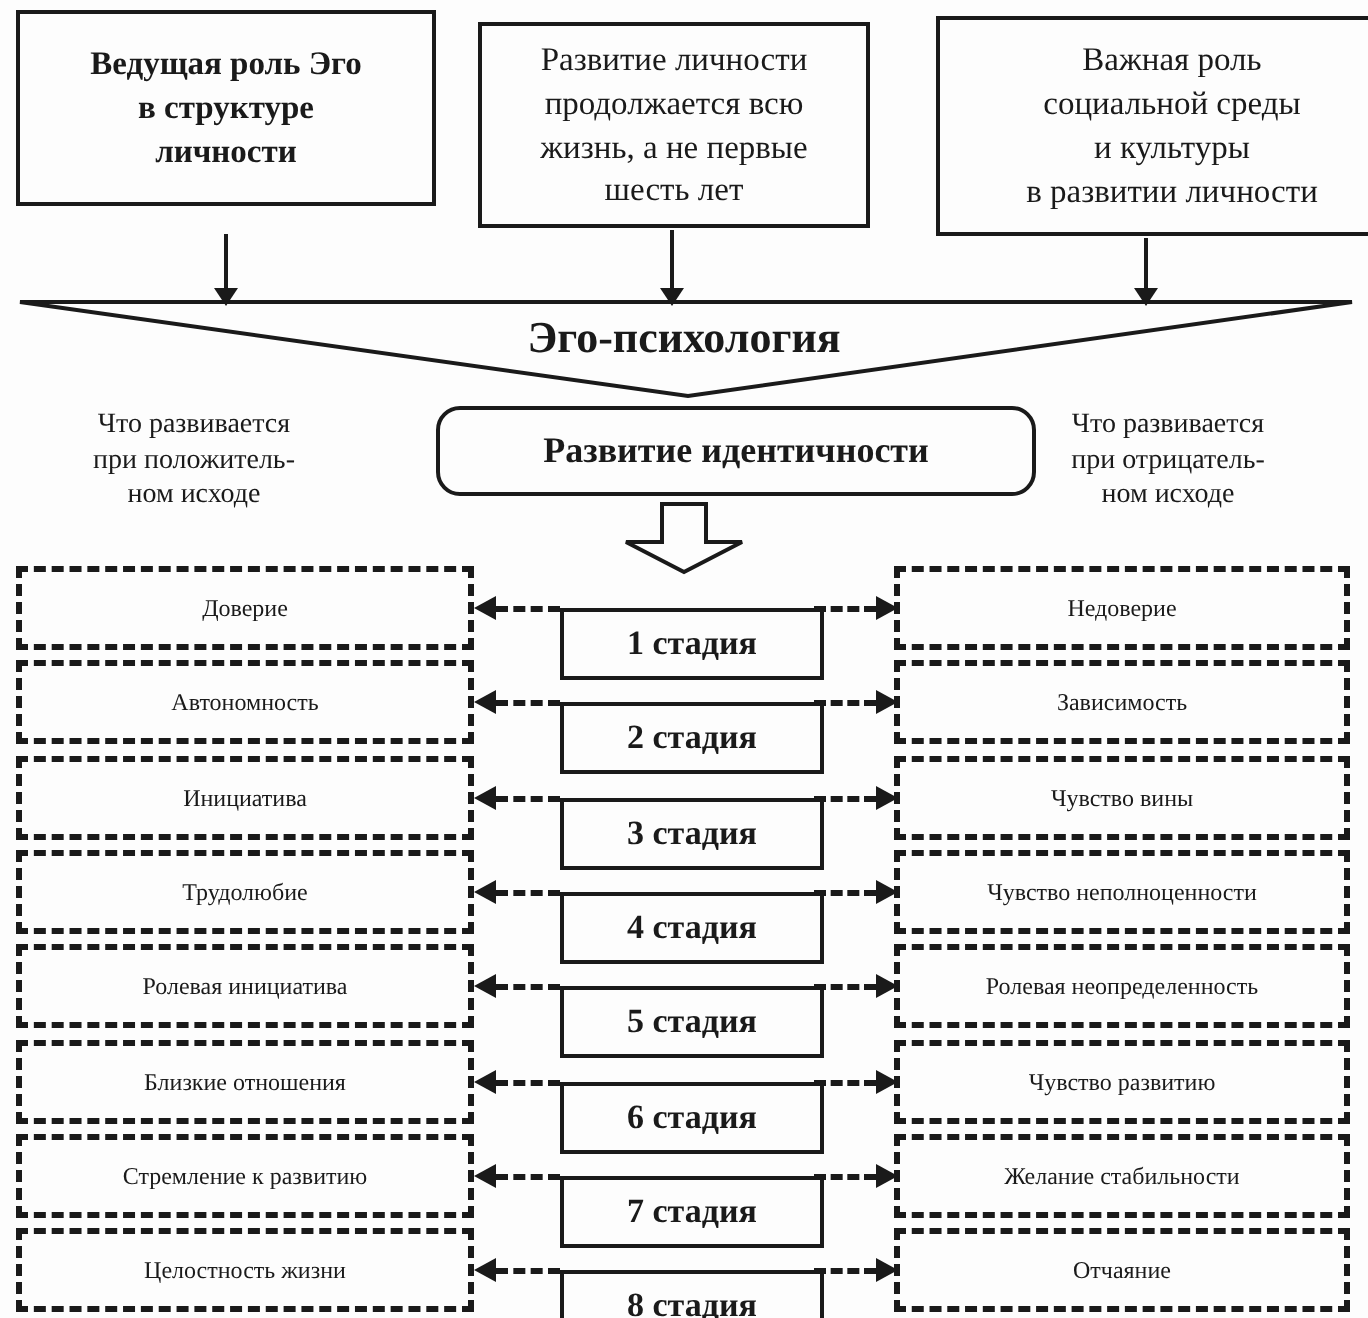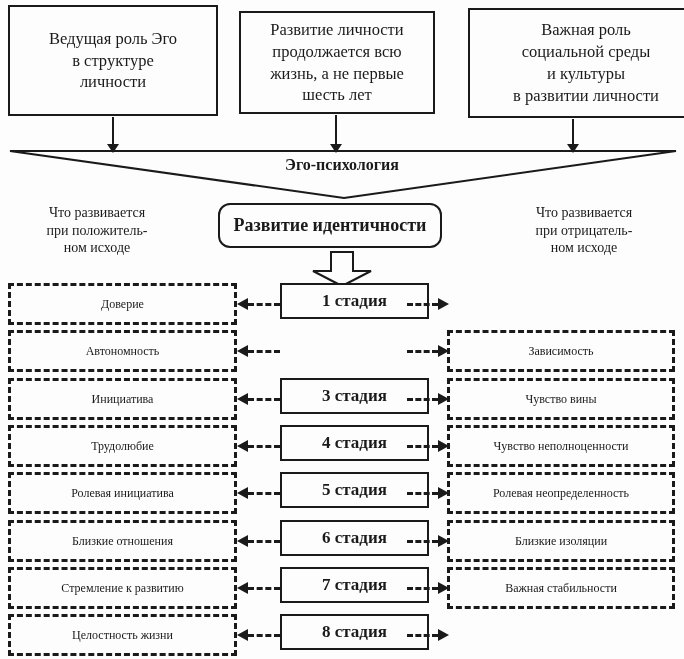--- a/index.html
+++ b/index.html
@@ -9,51 +9,51 @@
     font-family:"Liberation Serif","DejaVu Serif",serif;
     overflow:hidden;
   }
   .tbox {
     position:absolute; box-sizing:border-box;
     border:2px solid #1a1a1a; background:#fdfdfd;
     display:flex; align-items:center; justify-content:center;
     text-align:center; white-space:pre-line;
     font-size:16.5px; line-height:1.32;
   }
-  #tbox1 { left:8px;   top:5px;  width:210px; height:111px; }
+  #tbox1 { left:8px;   top:5px;  width:210px; height:98px;font-weight:bold; }
   #tbox2 { left:239px; top:11px; width:196px; height:103px; }
   #tbox3 { left:468px; top:8px;  width:236px; height:110px; }
   .overlay { position:absolute; left:0; top:0; pointer-events:none; }
   .funnel-label {
     position:absolute; left:242px; top:156px; width:200px;
-    text-align:center; font-weight:bold; font-size:16px;
+    text-align:center; font-weight:bold; font-size:22px;
   }
   .side-header {
     position:absolute; top:204px; width:190px; text-align:center;
     white-space:pre-line; font-size:14px; line-height:1.26;
   }
   #hleft  { left:2px; }
   #hright { left:489px; }
   .center-box {
-    position:absolute; left:218px; top:203px; width:224px; height:45px;
+    position:absolute; left:218px; top:203px; width:300px; height:45px;
     box-sizing:border-box; border:2px solid #1a1a1a; border-radius:12px;
     background:#fdfdfd; display:flex; align-items:center; justify-content:center;
     font-weight:bold; font-size:18px;
   }
   .row { position:absolute; left:0; width:684px; height:42px; }
   .dbox {
     position:absolute; top:0; height:42px; box-sizing:border-box;
     border:3px dashed #1a1a1a;
     display:flex; align-items:center; justify-content:center;
     font-size:12px; text-align:center;
   }
   .lbox { left:8px;   width:229px; }
   .rbox { left:447px; width:228px; }
   .sbox {
-    position:absolute; left:280px; top:0; width:149px; height:36px;
+    position:absolute; left:280px; top:21px; width:132px; height:36px;
     box-sizing:border-box; border:2px solid #1a1a1a; background:#fdfdfd;
     display:flex; align-items:center; justify-content:center;
     font-weight:bold; font-size:17px;
   }
   .conn { position:absolute; top:0; height:100%; display:flex; align-items:center; }
   .conn-l { left:237px; }
   .conn-r { left:407px; }
   .dashline { display:block; height:0; border-top:3px dashed #1a1a1a; width:31px; }
   .conn-l .dashline { width:32px; }
   .ah { display:block; width:0; height:0; border-top:6px solid transparent; border-bottom:6px solid transparent; }
@@ -106,28 +106,30 @@
     <div class="dbox lbox">Доверие</div>
     <div class="conn conn-l">
         <i class="ah ah-l"></i>
         <i class="dashline"></i>
       </div>
     <div class="sbox">1 стадия</div>
     <div class="conn conn-r">
         <i class="dashline"></i>
         <i class="ah ah-r"></i>
       </div>
+    <div class="dbox rbox">Недоверие</div>
   </div>
 
   <div class="row" style="top:330px">
     <div class="dbox lbox">Автономность</div>
     <div class="conn conn-l">
         <i class="ah ah-l"></i>
         <i class="dashline"></i>
       </div>
+    <div class="sbox">2 стадия</div>
     <div class="conn conn-r">
         <i class="dashline"></i>
         <i class="ah ah-r"></i>
       </div>
     <div class="dbox rbox">Зависимость</div>
   </div>
 
   <div class="row" style="top:378px">
     <div class="dbox lbox">Инициатива</div>
     <div class="conn conn-l">
@@ -174,43 +176,44 @@
     <div class="dbox lbox">Близкие отношения</div>
     <div class="conn conn-l">
         <i class="ah ah-l"></i>
         <i class="dashline"></i>
       </div>
     <div class="sbox">6 стадия</div>
     <div class="conn conn-r">
         <i class="dashline"></i>
         <i class="ah ah-r"></i>
       </div>
-    <div class="dbox rbox">Близкие изоляции</div>
+    <div class="dbox rbox">Чувство развитию</div>
   </div>
 
   <div class="row" style="top:567px">
     <div class="dbox lbox">Стремление к развитию</div>
     <div class="conn conn-l">
         <i class="ah ah-l"></i>
         <i class="dashline"></i>
       </div>
     <div class="sbox">7 стадия</div>
     <div class="conn conn-r">
         <i class="dashline"></i>
         <i class="ah ah-r"></i>
       </div>
-    <div class="dbox rbox">Важная стабильности</div>
+    <div class="dbox rbox">Желание стабильности</div>
   </div>
 
   <div class="row" style="top:614px">
     <div class="dbox lbox">Целостность жизни</div>
     <div class="conn conn-l">
         <i class="ah ah-l"></i>
         <i class="dashline"></i>
       </div>
     <div class="sbox">8 стадия</div>
     <div class="conn conn-r">
         <i class="dashline"></i>
         <i class="ah ah-r"></i>
       </div>
+    <div class="dbox rbox">Отчаяние</div>
   </div>
 
 </div>
 
 </body></html>

